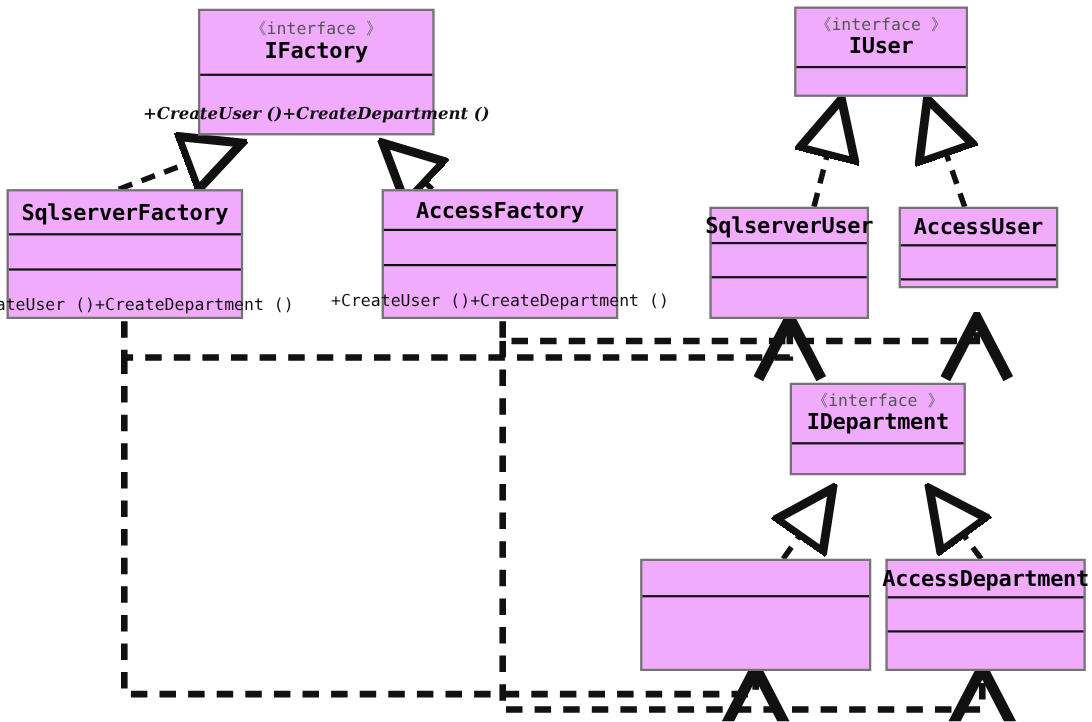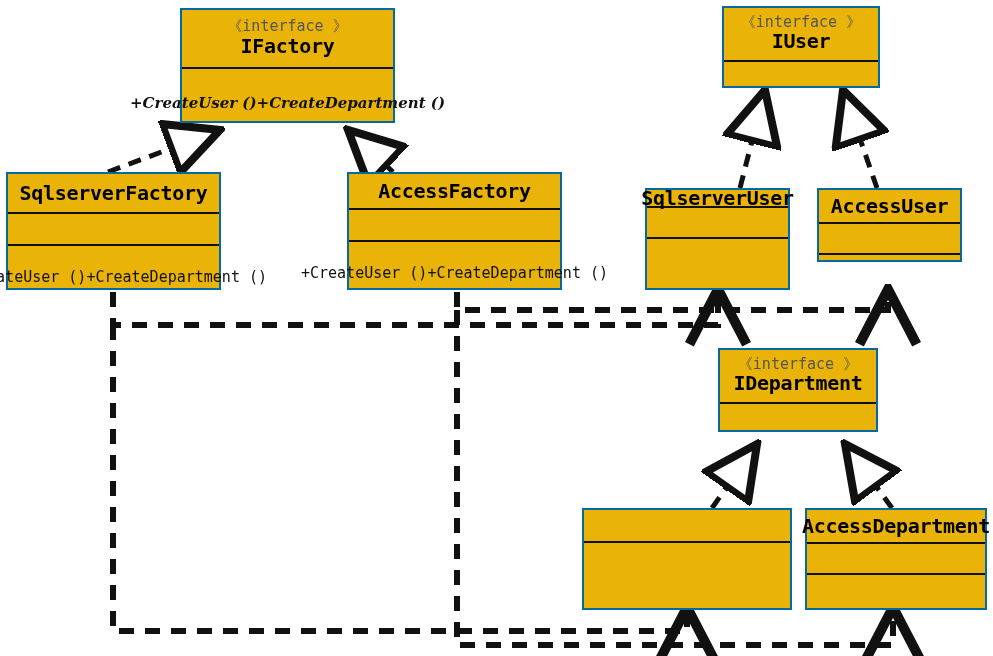--- a/index.html
+++ b/index.html
@@ -5,21 +5,21 @@
   html,body{margin:0;padding:0;background:#ffffff;}
   #canvas{
     position:relative;
     width:993px;height:656px;
     background:#ffffff;
     font-family:"DejaVu Sans Mono","Liberation Mono",monospace;
     overflow:hidden;
   }
   svg.edges{position:absolute;left:0;top:0;width:993px;height:656px;pointer-events:none;}
 
-  .node{position:absolute;box-sizing:border-box;border:2px solid #0369a1;background:#eab308;}
+  .node{position:absolute;box-sizing:border-box;border:2px solid #737373;background:#f0abfc;}
   .node .row{box-sizing:border-box;display:flex;align-items:center;justify-content:center;}
   .node .row + .row{border-top:2px solid #111;}
   .hdr{flex-direction:column;justify-content:center;}
   .stereo{font-family:"DejaVu Sans Mono","Liberation Mono",monospace;font-size:15px;color:#555;letter-spacing:0px;line-height:1.05;}
   .cname{font-weight:bold;font-size:20px;color:#000;line-height:1.15;letter-spacing:-0.3px;}
   .ops{display:block;padding:19px 4px 2px 4px;}
   .op{font-size:15px;color:#111;white-space:nowrap;line-height:1.42;}
   .op.ital{font-style:italic;font-family:"DejaVu Serif","Liberation Serif",serif;font-weight:600;font-size:15px;}
   .empty{height:100%;}
 </style>
@@ -111,21 +111,21 @@
 
   <div class="node" style="left:722px;top:6px;width:158px;height:82px;">
     <div class="row hdr" style="height:52px;">
       <div class="stereo">《interface 》</div>
       <div class="cname">IUser</div>
     </div>
     <div class="row empty" style="height:26px;"></div>
   </div>
 
   <div class="node" style="left:645px;top:188px;width:145px;height:102px;">
-    <div class="row hdr" style="height:16px;border-radius:11px;">
+    <div class="row hdr" style="height:30px;border-radius:11px;">
       <div class="cname">SqlserverUser</div>
     </div>
     <div class="row empty" style="height:31px;"></div>
     <div class="row empty" style="height:33px;"></div>
   </div>
 
   <div class="node" style="left:817px;top:188px;width:145px;height:74px;">
     <div class="row hdr" style="height:32px;">
       <div class="cname">AccessUser</div>
     </div>

